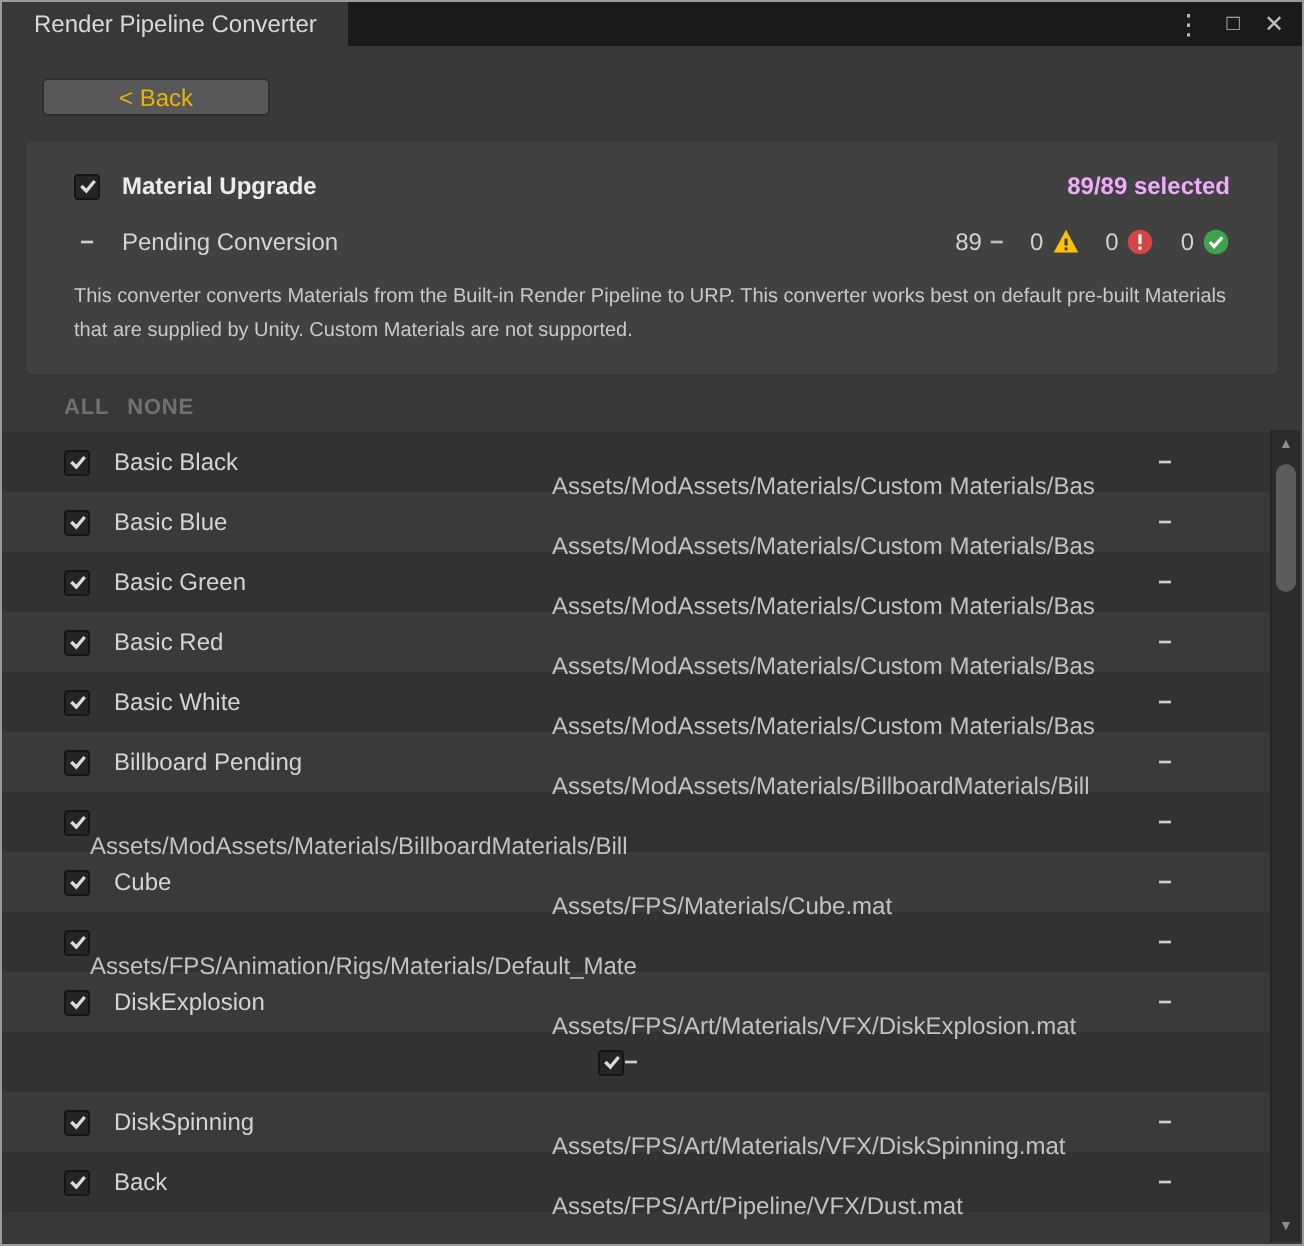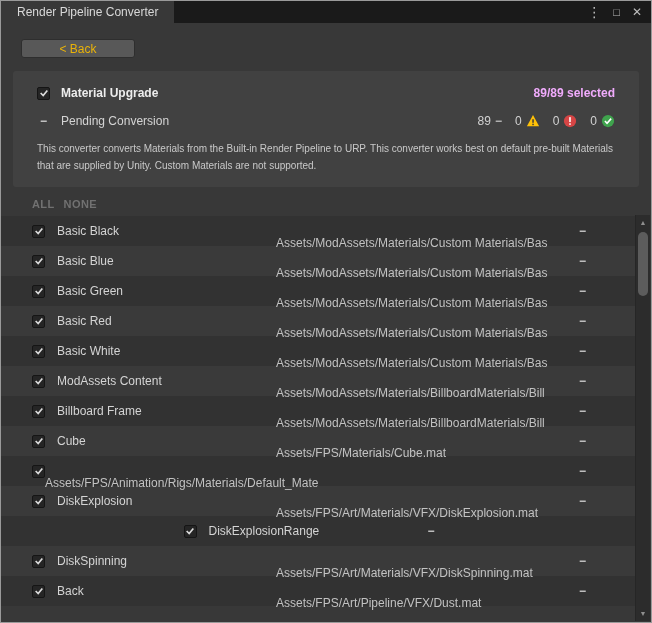--- a/index.html
+++ b/index.html
@@ -272,32 +272,31 @@
     <span class="row-path">Assets/ModAssets/Materials/Custom Materials/Bas</span>
     <span class="row-dash">−</span>
   </div>
 
   <div class="row">
     <span class="cb">
       <svg width="10" height="10" viewBox="0 0 12 12">
         <path d="M2 6l3 3 5-6" stroke="#dcdcdc" stroke-width="2" fill="none"></path>
       </svg>
     </span>
-    <span class="row-name">ModAssets Content</span>
+    <span class="row-name">Billboard Pending</span>
     <span class="row-path">Assets/ModAssets/Materials/BillboardMaterials/Bill</span>
     <span class="row-dash">−</span>
   </div>
 
   <div class="row dark">
     <span class="cb">
       <svg width="10" height="10" viewBox="0 0 12 12">
         <path d="M2 6l3 3 5-6" stroke="#dcdcdc" stroke-width="2" fill="none"></path>
       </svg>
     </span>
-    <span class="row-name">Billboard Frame</span>
     <span class="row-path">Assets/ModAssets/Materials/BillboardMaterials/Bill</span>
     <span class="row-dash">−</span>
   </div>
 
   <div class="row">
     <span class="cb">
       <svg width="10" height="10" viewBox="0 0 12 12">
         <path d="M2 6l3 3 5-6" stroke="#dcdcdc" stroke-width="2" fill="none"></path>
       </svg>
     </span>
@@ -326,21 +325,20 @@
     <span class="row-path">Assets/FPS/Art/Materials/VFX/DiskExplosion.mat</span>
     <span class="row-dash">−</span>
   </div>
 
   <div class="row dark">
     <span class="cb">
       <svg width="10" height="10" viewBox="0 0 12 12">
         <path d="M2 6l3 3 5-6" stroke="#dcdcdc" stroke-width="2" fill="none"></path>
       </svg>
     </span>
-    <span class="row-name">DiskExplosionRange</span>
     <span class="row-dash">−</span>
   </div>
 
   <div class="row">
     <span class="cb">
       <svg width="10" height="10" viewBox="0 0 12 12">
         <path d="M2 6l3 3 5-6" stroke="#dcdcdc" stroke-width="2" fill="none"></path>
       </svg>
     </span>
     <span class="row-name">DiskSpinning</span>

